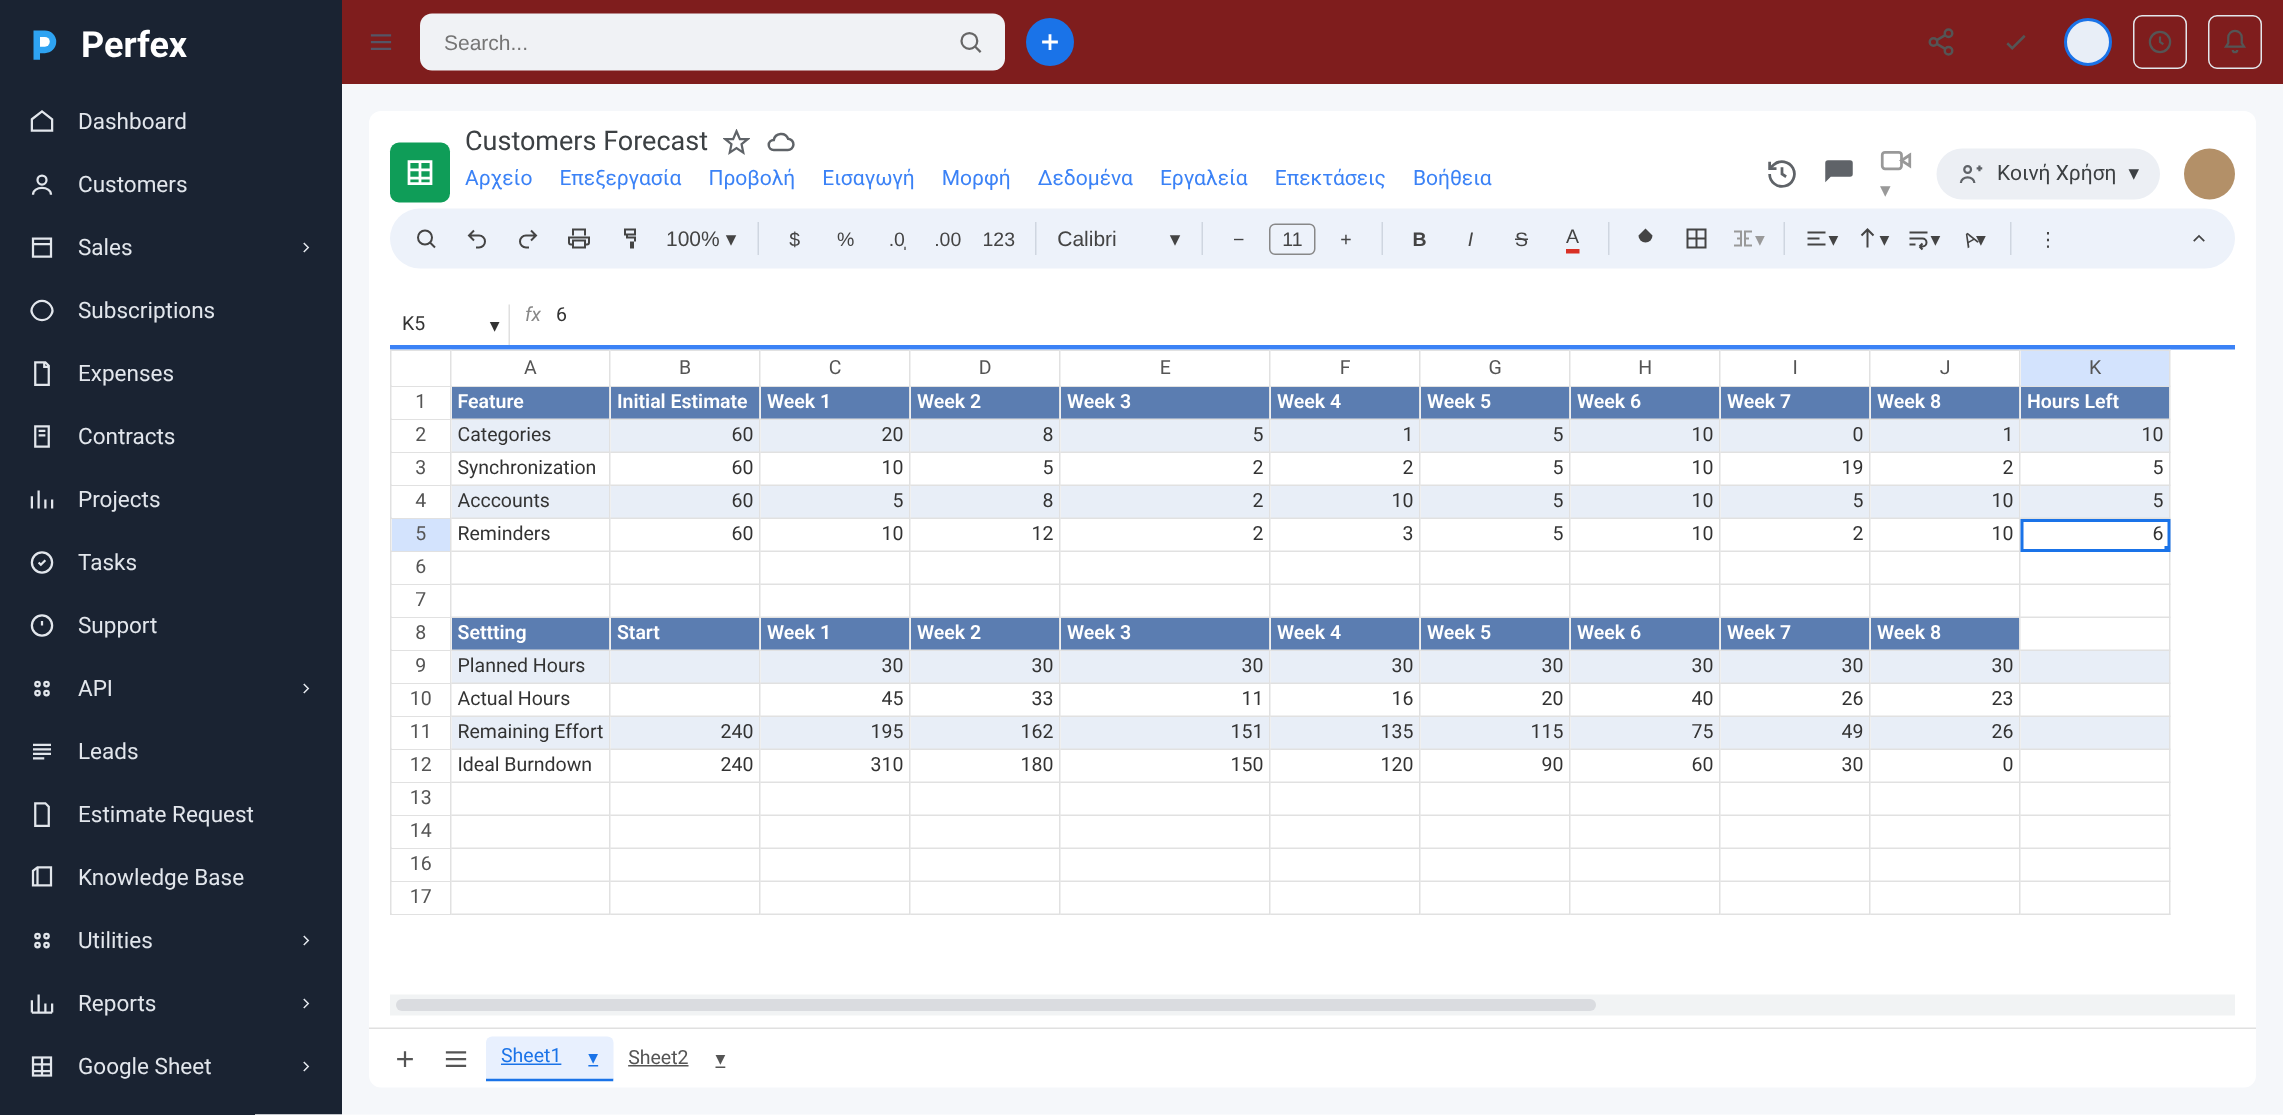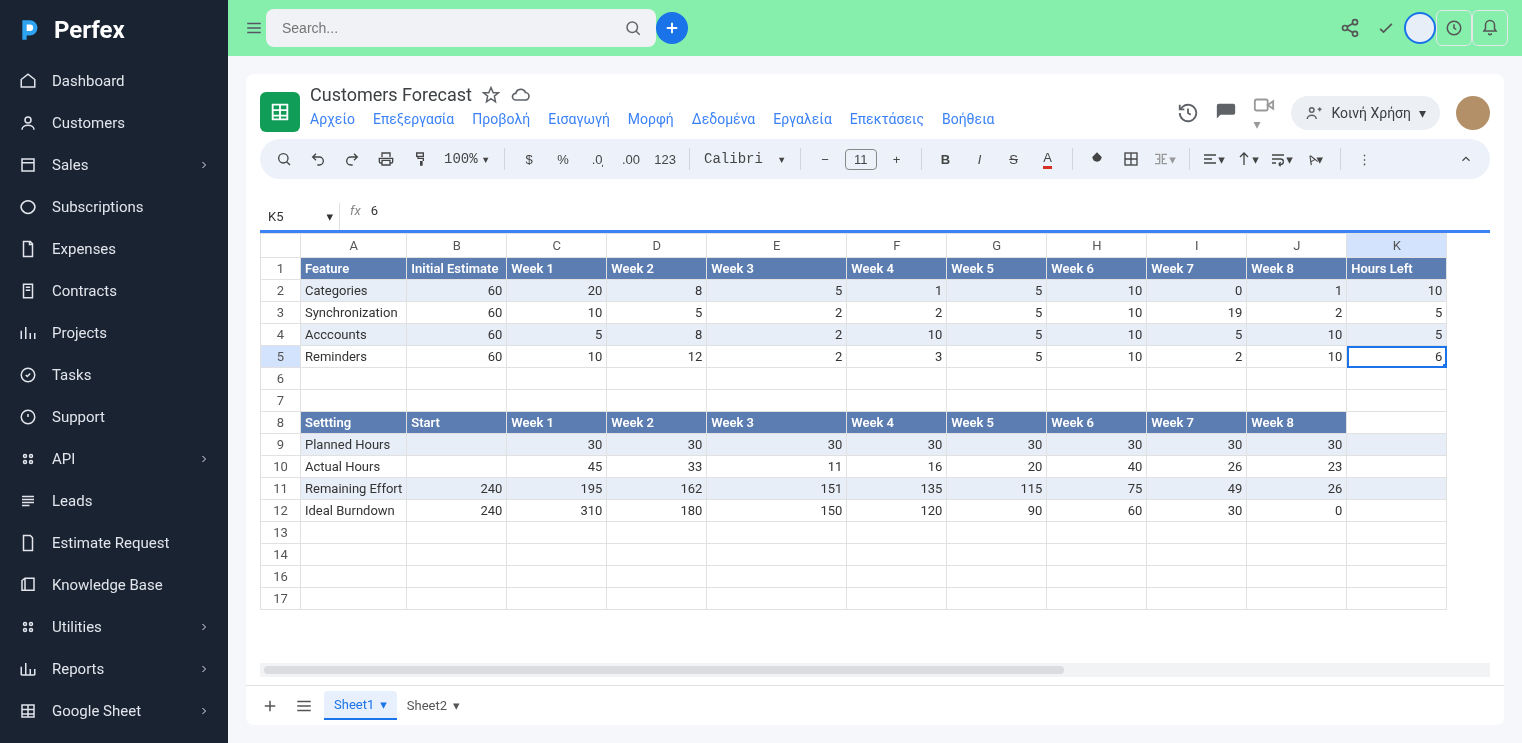--- a/index.html
+++ b/index.html
@@ -12,52 +12,52 @@
 .logo-mark { display:inline-flex; margin-right:10px; }
 .nav { flex:1; overflow-y:auto; }
 .nav-item { display:flex; align-items:center; padding: 11px 18px; cursor:pointer; font-size:15px; color:#e2e6ec; }
 .nav-icon { width:20px; height:20px; margin-right:14px; display:inline-flex; align-items:center; justify-content:center; fill:#e2e6ec; }
 .nav-chevron { margin-left:auto; }
 
 
 .main { flex:1; display:flex; flex-direction:column; background:#f5f7fa; min-width:0; }
 
 
-.topbar { height:56px; background:#86efac; display:flex; align-items:center; padding:0 14px; }
+.topbar { height:56px; background:#7f1d1d; display:flex; align-items:center; padding:0 14px; gap:14px; }
 .hamburger { width:24px; height:24px; display:flex; align-items:center; justify-content:center; cursor:pointer; color:#556; }
 .search { position:relative; width:390px; }
 .search input { width:100%; height:38px; border:none; background:#f0f2f5; border-radius:8px; padding:0 42px 0 16px; font-size:14px; outline:none; }
 .search-icon { position:absolute; right:14px; top:50%; transform:translateY(-50%); color:#666; }
 .add-btn { width:32px; height:32px; border-radius:50%; background:#1a73e8; color:#fff; display:flex; align-items:center; justify-content:center; cursor:pointer; font-size:20px; }
 .top-spacer { flex:1; }
 .top-icon { width:36px; height:36px; display:flex; align-items:center; justify-content:center; cursor:pointer; color:#555; border-radius:6px; }
 .top-icon.bordered { border:1px solid #e3e6eb; }
 .avatar-top { width:32px; height:32px; border-radius:50%; border:2px solid #1a73e8; background:#e8eef7; }
 
 
 .sheet-wrap { margin:18px; background:#fff; border-radius:8px; flex:1; display:flex; flex-direction:column; min-height:0; overflow:hidden; }
 
 
-.doc-head { display:flex; align-items:center; padding:10px 14px 0 14px; gap:10px; }
+.doc-head { display:flex; align-items:flex-end; padding:10px 14px 0 14px; gap:10px; }
 .sheets-logo { width:40px; height:40px; background:#0f9d58; border-radius:6px; display:flex; align-items:center; justify-content:center; margin-top:4px; flex-shrink:0; }
 .sheets-logo svg { fill:#fff; }
 .doc-meta { flex:1; min-width:0; }
 .doc-title-row { display:flex; align-items:center; gap:10px; }
 .doc-title { font-size:18px; color:#3c4043; }
 .doc-menus { display:flex; gap:18px; font-size:14px; color:#3b82f6; padding:6px 0 8px 0; }
 .doc-menus span { cursor:pointer; }
 .doc-right { display:flex; align-items:center; gap:16px; padding-top:6px; }
 .share-btn { background:#eceff4; border-radius:24px; padding:8px 14px; display:flex; align-items:center; gap:8px; font-size:14px; color:#3c4043; cursor:pointer; }
 .g-avatar { width:34px; height:34px; border-radius:50%; background:#b39068; }
 
 
 .toolbar { margin:4px 14px 0 14px; background:#edf2fa; border-radius:24px; height:40px; display:flex; align-items:center; padding:0 10px; gap:6px; font-family: Arial, sans-serif; color:#444; overflow:hidden; }
 .tbtn { min-width:28px; height:28px; display:inline-flex; align-items:center; justify-content:center; cursor:pointer; border-radius:4px; font-size:13px; }
 .tsep { width:1px; height:22px; background:#cfd6e0; margin:0 4px; }
-.tdrop { display:flex; align-items:flex-start; gap:4px; cursor:pointer; padding:0 4px;font-family:Liberation Mono, monospace; }
+.tdrop { display:flex; align-items:flex-start; gap:4px; cursor:pointer; padding:0 4px; }
 .fontsize { border:1px solid #888; border-radius:4px; padding:2px 8px; font-size:13px; }
 .toolbar-end { margin-left:auto; }
 
 
 .fbar { display:flex; align-items:flex-start; height:30px; margin:24px 14px 0 14px; border-bottom:3px solid #3b82f6; font-size:13px; }
 .cellref { width:80px; padding-left:8px; border-right:1px solid #e0e0e0; height:100%; display:flex; align-items:center; }
 .fx { padding:0 10px; font-style:italic; color:#888; }
 
 
 .grid-area { flex:1; margin:0 14px; overflow:auto; position:relative; }
@@ -70,21 +70,21 @@
 .corner { width:40px; background:#fff; position:sticky; left:0; }
 td.hcell { background:#5b7db1; color:#fff; font-weight:600; text-align:left; }
 td.txt { text-align:left; }
 td.num { text-align:right; }
 tr.alt td:not(.rowhdr) { background:#e8eef7; }
 td.selected { outline:2px solid #1a73e8; outline-offset:-2px; position:relative; }
 td.selected::after { content:''; position:absolute; right:-3px; bottom:-3px; width:6px; height:6px; background:#1a73e8; }
 
 
 .tabbar { height:40px; border-top:1px solid #e0e0e0; display:flex; align-items:center; padding:0 10px; gap:6px; }
-.stab { padding:6px 10px; font-size:13px; color:#555; cursor:pointer; display:flex; align-items:center; gap:6px; }
+.stab { padding:6px 10px; font-size:13px; color:#555; cursor:pointer; display:flex; align-items:center; gap:18px;text-decoration:underline; }
 .stab.active { color:#1a73e8; border-bottom:2px solid #1a73e8; background:#e8f0fe; border-radius:4px 4px 0 0; }
 .hscroll { margin:0 14px 8px 14px; height:14px; background:#f1f3f4; position:relative; }
 .hscroll .thumb { position:absolute; left:4px; top:3px; height:8px; width:800px; background:#dadce0; border-radius:4px; }
 .icon-muted { color:#999; }
 svg { display:block; }
 </style>
 </head>
 <body>
 
 <div class="app">

